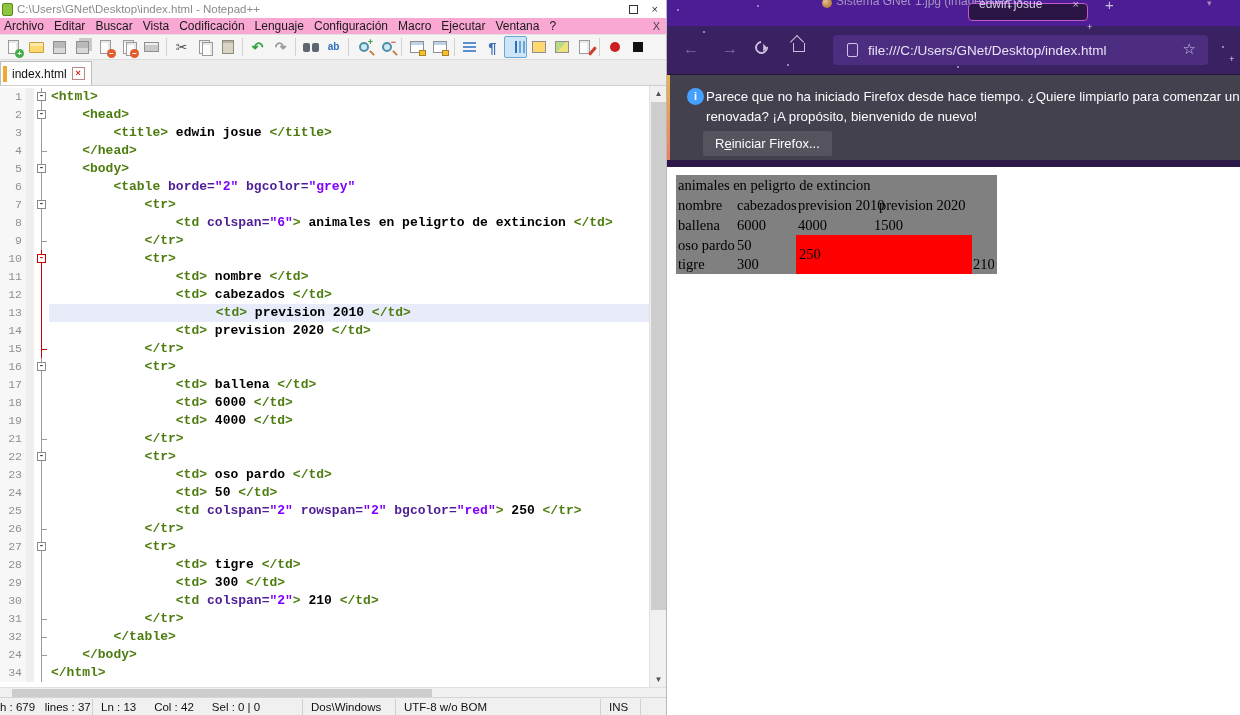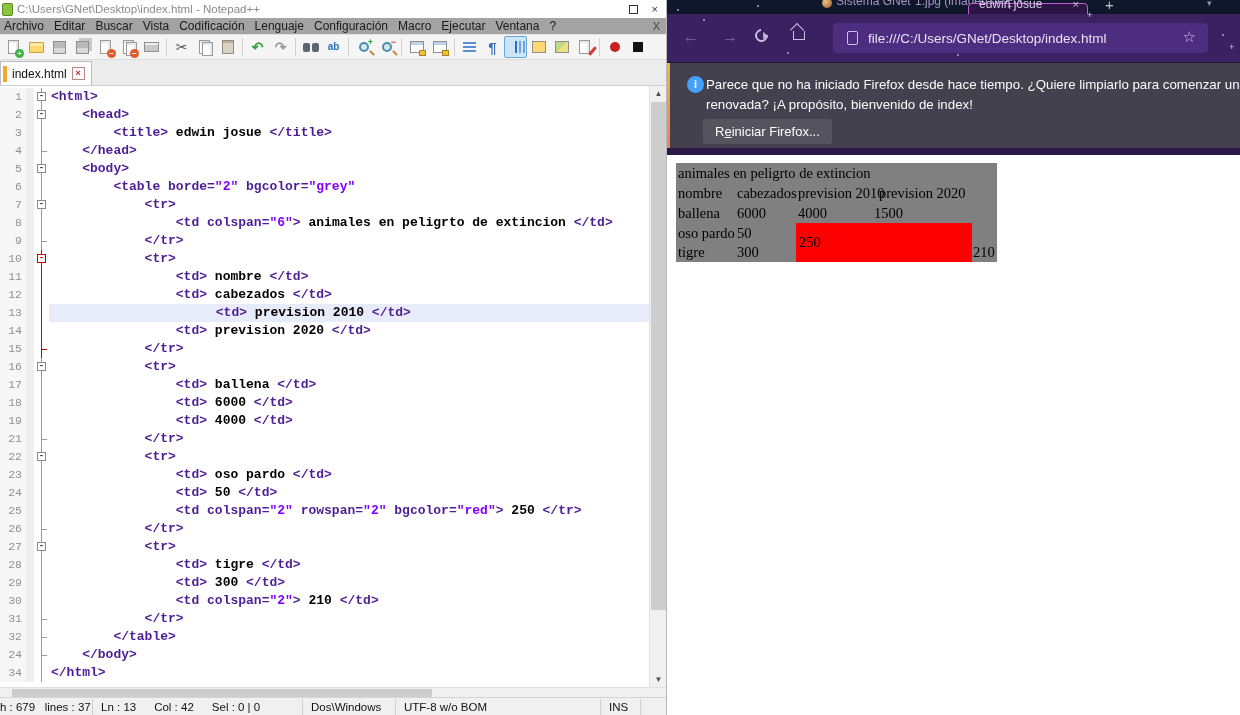--- a/index.html
+++ b/index.html
@@ -6,21 +6,21 @@
   html,body{width:1240px;height:715px;overflow:hidden;background:#fff;font-family:"Liberation Sans",sans-serif;}
   #screen{position:relative;width:1240px;height:715px;overflow:hidden;}
 
   
   #npp{position:absolute;left:0;top:0;width:667px;height:715px;background:#f0f0f0;border-right:1px solid #b9b9b9;}
   .npp-title{height:18px;background:#ffffff;display:flex;align-items:center;font-size:11.5px;color:#8a8a8a;position:relative;}
   .npp-title .appico{width:11px;height:13px;background:#8cc63f;border:1px solid #5a8a1f;margin:0 4px 0 2px;border-radius:2px;}
   .npp-winbtns{position:absolute;right:2px;top:0;height:18px;display:flex;align-items:center;gap:14px;color:#333;font-size:11px;padding-right:6px;}
   .npp-winbtns span{cursor:default;}
   .wb-max{display:inline-block;width:9px;height:9px;border:1px solid #333;}
-  .npp-menu{height:16px;background:#a3a3a3;display:flex;align-items:center;font-size:12px;color:#1a1a1a;padding-left:0;position:relative;}
+  .npp-menu{height:16px;background:#f9a8d4;display:flex;align-items:center;font-size:12px;color:#1a1a1a;padding-left:0;position:relative;}
   .npp-menu span.mi{padding:0 6px;margin-left:-2px;}
   .npp-menu .menu-x{position:absolute;right:6px;color:#444;font-size:11px;}
   .npp-toolbar{height:26px;background:#f5f5f5;border-top:1px solid #e3e3e3;border-bottom:1px solid #dcdcdc;display:flex;align-items:center;padding-left:2px;}
   .tbi{width:23px;height:22px;display:inline-flex;align-items:center;justify-content:center;position:relative;border-radius:2px;}
   .tbi.pressed{background:#cde6f7;border:1px solid #66a7d8;}
   .tbsep{width:1px;height:18px;background:#d0d0d0;margin:0 3px;}
   
   .pg{display:inline-block;width:11px;height:14px;background:#fdfdfd;border:1px solid #9a9a9a;box-shadow:inset -2px 2px 0 #e8e8e8;}
   .pg.p2{position:absolute;left:9px;top:6px;}
   .bdg{position:absolute;right:1px;bottom:0;width:9px;height:9px;border-radius:50%;color:#fff;font-size:8px;line-height:9px;text-align:center;font-weight:bold;font-style:normal;}
@@ -63,21 +63,21 @@
   .cl .ln{width:26px;text-align:right;padding-right:4px;color:#909090;background:#f7f7f7;font-size:11.5px;font-weight:normal;}
   .cl .bm{width:8px;background:#efefef;}
   .cl .fd{width:15px;position:relative;background:#fff;}
   .cl .cd{flex:1;padding-left:2px;}
   .cl.hl .cd{background:#e8ebfa;padding-left:42px;}
   .fd .vl{position:absolute;left:7px;top:0;bottom:0;width:1px;background:#9a9a9a;}
   .fd .tk{position:absolute;left:7px;top:9px;width:6px;height:1px;background:#9a9a9a;}
   .fd .fbox{position:absolute;left:3px;top:4px;width:9px;height:9px;background:#fff;border:1px solid #8a8a8a;color:#333;font-size:9px;line-height:7px;text-align:center;font-style:normal;}
   .fd.red .vl,.fd.red .tk{background:#cc0000;}
   .fd.red .fbox{border-color:#cc0000;color:#cc0000;}
-  .s-g{color:#4c1d95;}
+  .s-g{color:#4d7c0f;}
   .s-a{color:#4c1d95;}
   .s-v{color:#8000ff;}
   .s-t{color:#000;}
 
   .vscroll{width:17px;background:#f0f0f0;border-left:1px solid #e0e0e0;position:relative;}
   .vs-arrow{position:absolute;left:0;width:17px;height:15px;color:#505050;font-size:8px;text-align:center;line-height:15px;background:#f0f0f0;}
   .vs-up{top:0;}
   .vs-down{bottom:0;}
   .vs-thumb{position:absolute;left:1px;width:15px;top:16px;height:508px;background:#cdcdcd;}
   .hscroll{height:10px;background:#f0f0f0;border-top:1px solid #e0e0e0;position:relative;}
@@ -88,21 +88,21 @@
   .st-1{width:93px;padding-left:0;}
   .st-1 .shift{margin-left:-25px;}
   .st-2{width:210px;text-align:right;}
   .st-3{width:93px;}
   .st-4{width:205px;}
   .st-5{width:40px;}
   .st-gap{display:inline-block;width:18px;}
 
   
   #fx{position:absolute;left:667px;top:0;width:573px;height:715px;background:#fff;}
-  .fx-tabstrip{height:14px;background:#0f172a;position:relative;overflow:hidden;}
+  .fx-tabstrip{height:26px;background:#4c1d95;position:relative;overflow:hidden;}
   .fx-tabstrip .tlabel{position:absolute;top:-6px;font-size:12px;color:#a695c2;white-space:nowrap;}
   .fx-globe{position:absolute;left:155px;top:-2px;width:10px;height:10px;border-radius:50%;background:radial-gradient(circle at 35% 35%,#e8c08a,#a05c28);}
   .fx-activetab{position:absolute;left:301px;top:3px;width:120px;height:18px;border:1px solid #c45ad2;border-radius:4px;background:#2b1545;color:#d7cde8;font-size:12px;}
   .fx-activetab .atl{position:absolute;left:10px;top:-7px;white-space:nowrap;}
   .fx-activetab .atx{position:absolute;right:8px;top:-6px;font-size:11px;color:#c9bfdc;}
   .fx-newtab{position:absolute;left:438px;top:-4px;color:#c9bfdc;font-size:15px;}
   .fx-alltabs{position:absolute;left:540px;top:-2px;color:#9b8cb8;font-size:9px;}
   .fx-navbar{height:48px;background:#3a2161;position:relative;}
   .nav-ic{position:absolute;top:14px;font-size:16px;color:#c9bfdc;}
   .nav-ic.dim{color:#7d6a9e;}
@@ -362,21 +362,21 @@
         <i class="sp" style="left:120px;top:38px;"></i>
       <i class="sp" style="left:290px;top:40px;"></i>
         <i class="sp" style="left:555px;top:20px;"></i>
       <i class="spp" style="left:420px;top:-4px;">+</i>
       <i class="spp" style="left:562px;top:28px;">+</i>
     </div>
     <div class="fx-notif">
       <span class="notif-stripe"></span>
       <span class="notif-info">i</span>
       <span class="notif-l1">Parece que no ha iniciado Firefox desde hace tiempo. ¿Quiere limpiarlo para comenzar una experiencia</span>
-      <span class="notif-l2">renovada? ¡A propósito, bienvenido de index!</span>
+      <span class="notif-l2">renovada? ¡A propósito, bienvenido de nuevo!</span>
       <button class="notif-btn"><span>R</span><u>e</u><span>iniciar Firefox...</span></button>
     </div>
     <div class="fx-chromebottom"></div>
     <div class="fx-content">
       <div class="ptable">
         <span style="left:2px;top:2px;">animales en peligrto de extincion</span>
         <span style="left:2px;top:22px;">nombre</span>
         <span style="left:61px;top:22px;">cabezados</span>
         <span style="left:122px;top:22px;">prevision 2010</span>
         <span style="left:203px;top:22px;">prevision 2020</span>

